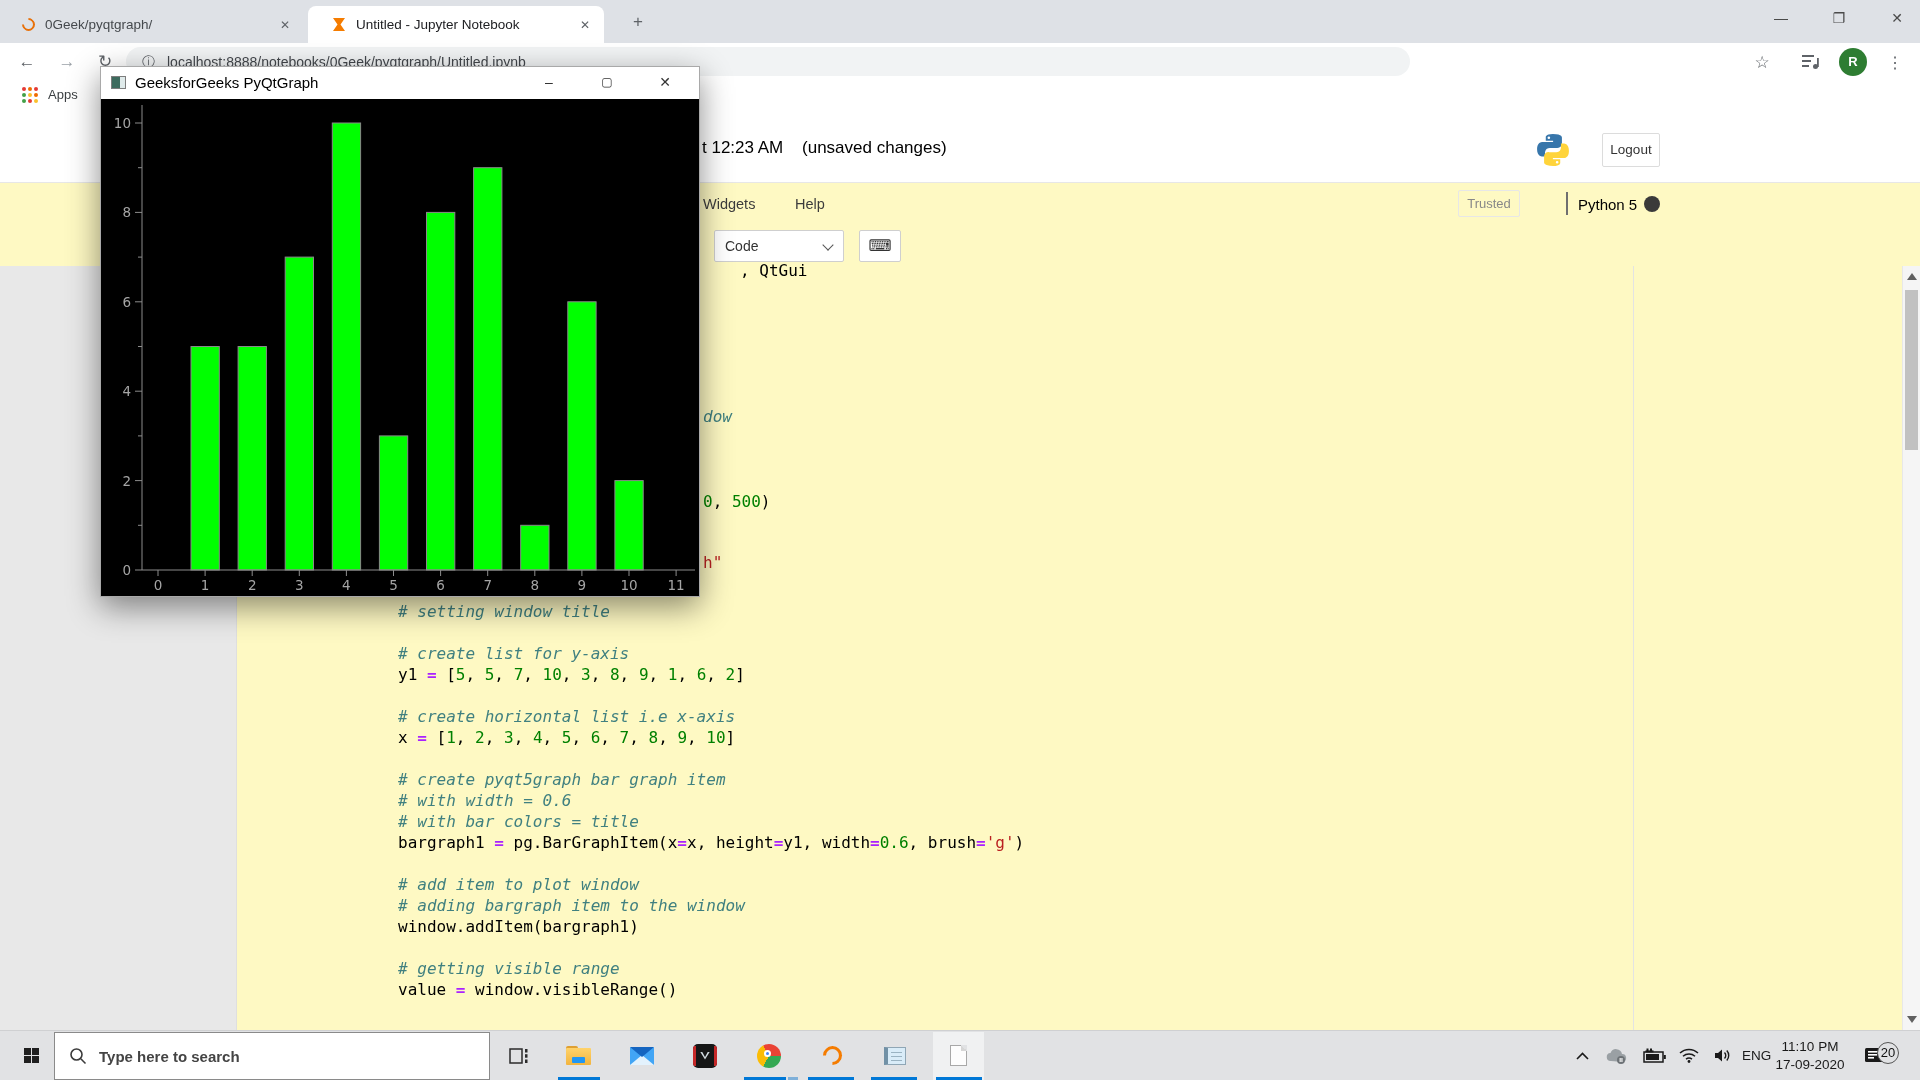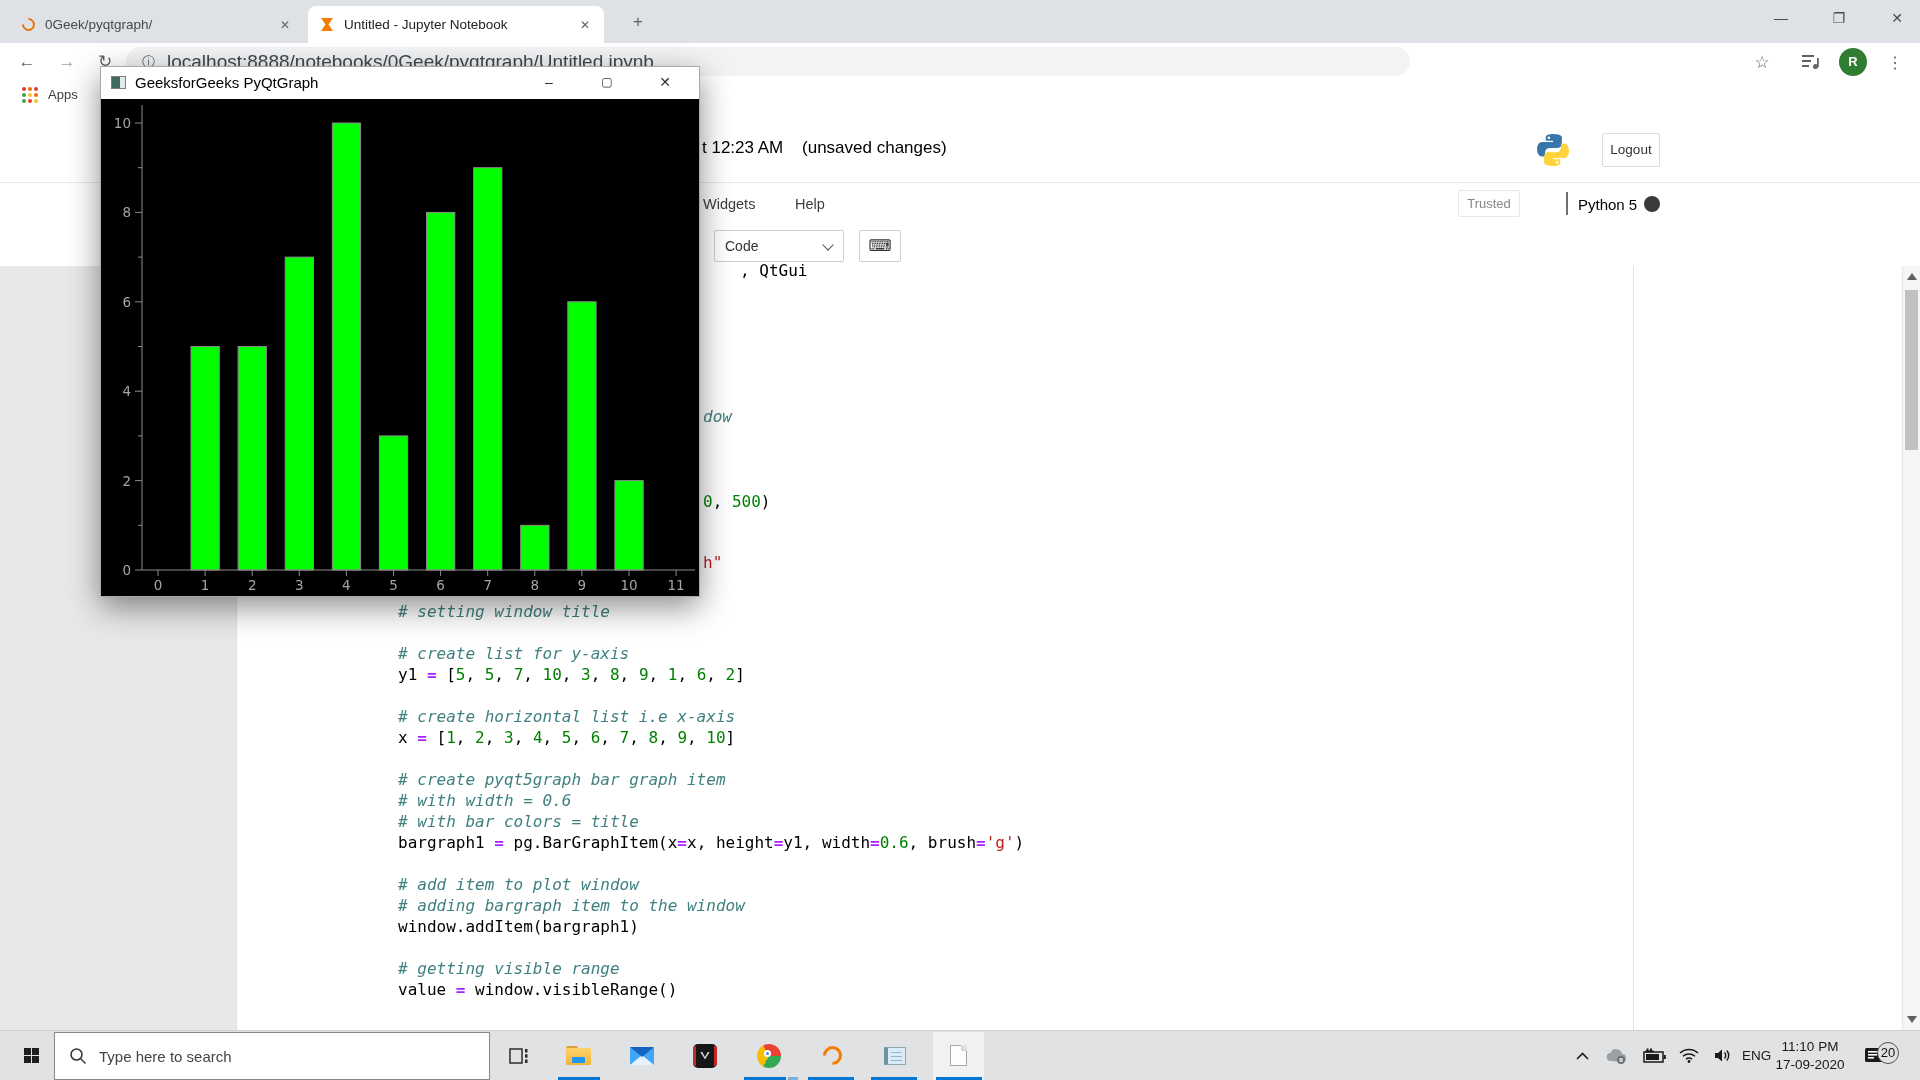--- a/index.html
+++ b/index.html
@@ -1,44 +1,44 @@
 <!DOCTYPE html>
 <html><head>
 <meta charset="utf-8">
 <style>
   * { margin:0; padding:0; box-sizing:border-box; }
   body { background:#444; }
-  .screen { position:relative; width:1920px; height:1080px; overflow:hidden; background:#ffffff;
+  .screen { position:relative; width:1920px; height:1080px; overflow:hidden; background:#fef9c3;
             font-family:"Liberation Sans", sans-serif; }
 
   
   .tabstrip { position:absolute; left:0; top:0; width:1920px; height:43px; background:#dee1e6; }
   .tab { position:absolute; top:6px; height:37px; display:flex; align-items:center; cursor:default; }
   .tab-inactive { left:10px; width:294px; }
-  .tab-active { left:308px; width:296px; background:#fff; border-radius:8px 8px 0 0; }
+  .tab-active { left:308px; width:296px; background:#fff; border-radius:8px 8px 0 0;padding-left:12px; }
   .tab-label { font-size:13.5px; color:#45494d; white-space:nowrap; overflow:hidden; flex:1; margin-left:10px;}
   .tab-active .tab-label { color:#202124; }
   .tab-close { width:18px; height:18px; margin-right:10px; font-size:12px; color:#5f6368;
                display:flex; align-items:center; justify-content:center; }
   .spinner { width:13px; height:13px; margin-left:12px; border:2.5px solid #e8710a;
              border-left-color:transparent; border-radius:50%; transform:rotate(45deg); flex:none;}
   .hourglass { margin-left:12px; flex:none; }
   .newtab { position:absolute; left:626px; top:10px; width:24px; height:24px; font-size:17px;
             color:#5f6368; text-align:center; line-height:24px; }
   .winctl { position:absolute; top:0; height:36px; width:46px; text-align:center; line-height:36px;
             color:#4a4a4a; font-size:14px; }
 
   
   .addrbar { position:absolute; left:0; top:43px; width:1920px; height:37px; background:#fff; }
   .navbtn { position:absolute; top:4px; width:30px; height:30px; text-align:center; line-height:30px;
             font-size:17px; color:#5f6368; }
   .urlpill { position:absolute; left:126px; top:4px; width:1284px; height:29px; background:#f1f3f4;
              border-radius:15px; display:flex; align-items:center; }
   .url-info { margin-left:16px; font-size:13px; color:#5f6368; }
-  .url-text { margin-left:12px; font-size:19px; color:#43474c; white-space:nowrap; }
+  .url-text { margin-left:12px; font-size:14px; color:#43474c; white-space:nowrap; }
   .addr-ic { position:absolute; top:4px; width:30px; height:30px; display:flex; align-items:center;
              justify-content:center; color:#5f6368; }
   .avatar { position:absolute; left:1839px; top:5px; width:28px; height:28px; border-radius:50%;
             background:#2e7d32; color:#fff; font-size:13px; font-weight:bold; text-align:center;
             line-height:28px; }
 
   
   .bookmarks { position:absolute; left:0; top:80px; width:1920px; height:30px; background:#fff; }
   .appsgrid { position:absolute; left:22px; top:7px; width:16px; height:16px; display:grid;
               grid-template-columns:repeat(3,4px); grid-template-rows:repeat(3,4px); gap:2px; }
@@ -102,21 +102,21 @@
 
   
   .taskbar { position:absolute; left:0; top:1030px; width:1920px; height:50px; background:#e1e2e4;
              border-top:1px solid #cfd0d2; }
   .startbtn { position:absolute; left:14px; top:0; width:34px; height:49px; display:flex;
               align-items:center; justify-content:center; }
   .winlogo { width:15px; height:15px; display:grid; grid-template-columns:7px 7px; gap:1.5px; }
   .winlogo i { background:#1f1f1f; }
   .searchbox { position:absolute; left:54px; top:1px; width:436px; height:48px; background:#fff;
                border:1px solid #8a8a8a; display:flex; align-items:center; }
-  .searchbox .ph { font-size:15px; color:#444; margin-left:12px; }
+  .searchbox .ph { font-size:15px; color:#444; margin-left:12px;font-weight:bold; }
   .tb-ic { position:absolute; top:0; height:49px; width:46px; display:flex; align-items:center;
            justify-content:center; }
   .underline { position:absolute; top:46px; height:3px; background:#0078d7; }
   .underline.lite { background:#7fb0d9; }
   .active-app-bg { position:absolute; left:933px; top:1px; width:51px; height:48px; background:#f0f1f2; }
   .tray-txt { position:absolute; top:0; height:49px; display:flex; align-items:center;
               font-size:13.5px; color:#1a1a1a; }
   .clock { position:absolute; left:1764px; top:7px; width:92px; text-align:center; font-size:13.5px;
            color:#1a1a1a; line-height:18px; }
   .badge-circle { position:absolute; left:1877px; top:1042px; width:22px; height:22px; border:1.5px solid #555;

